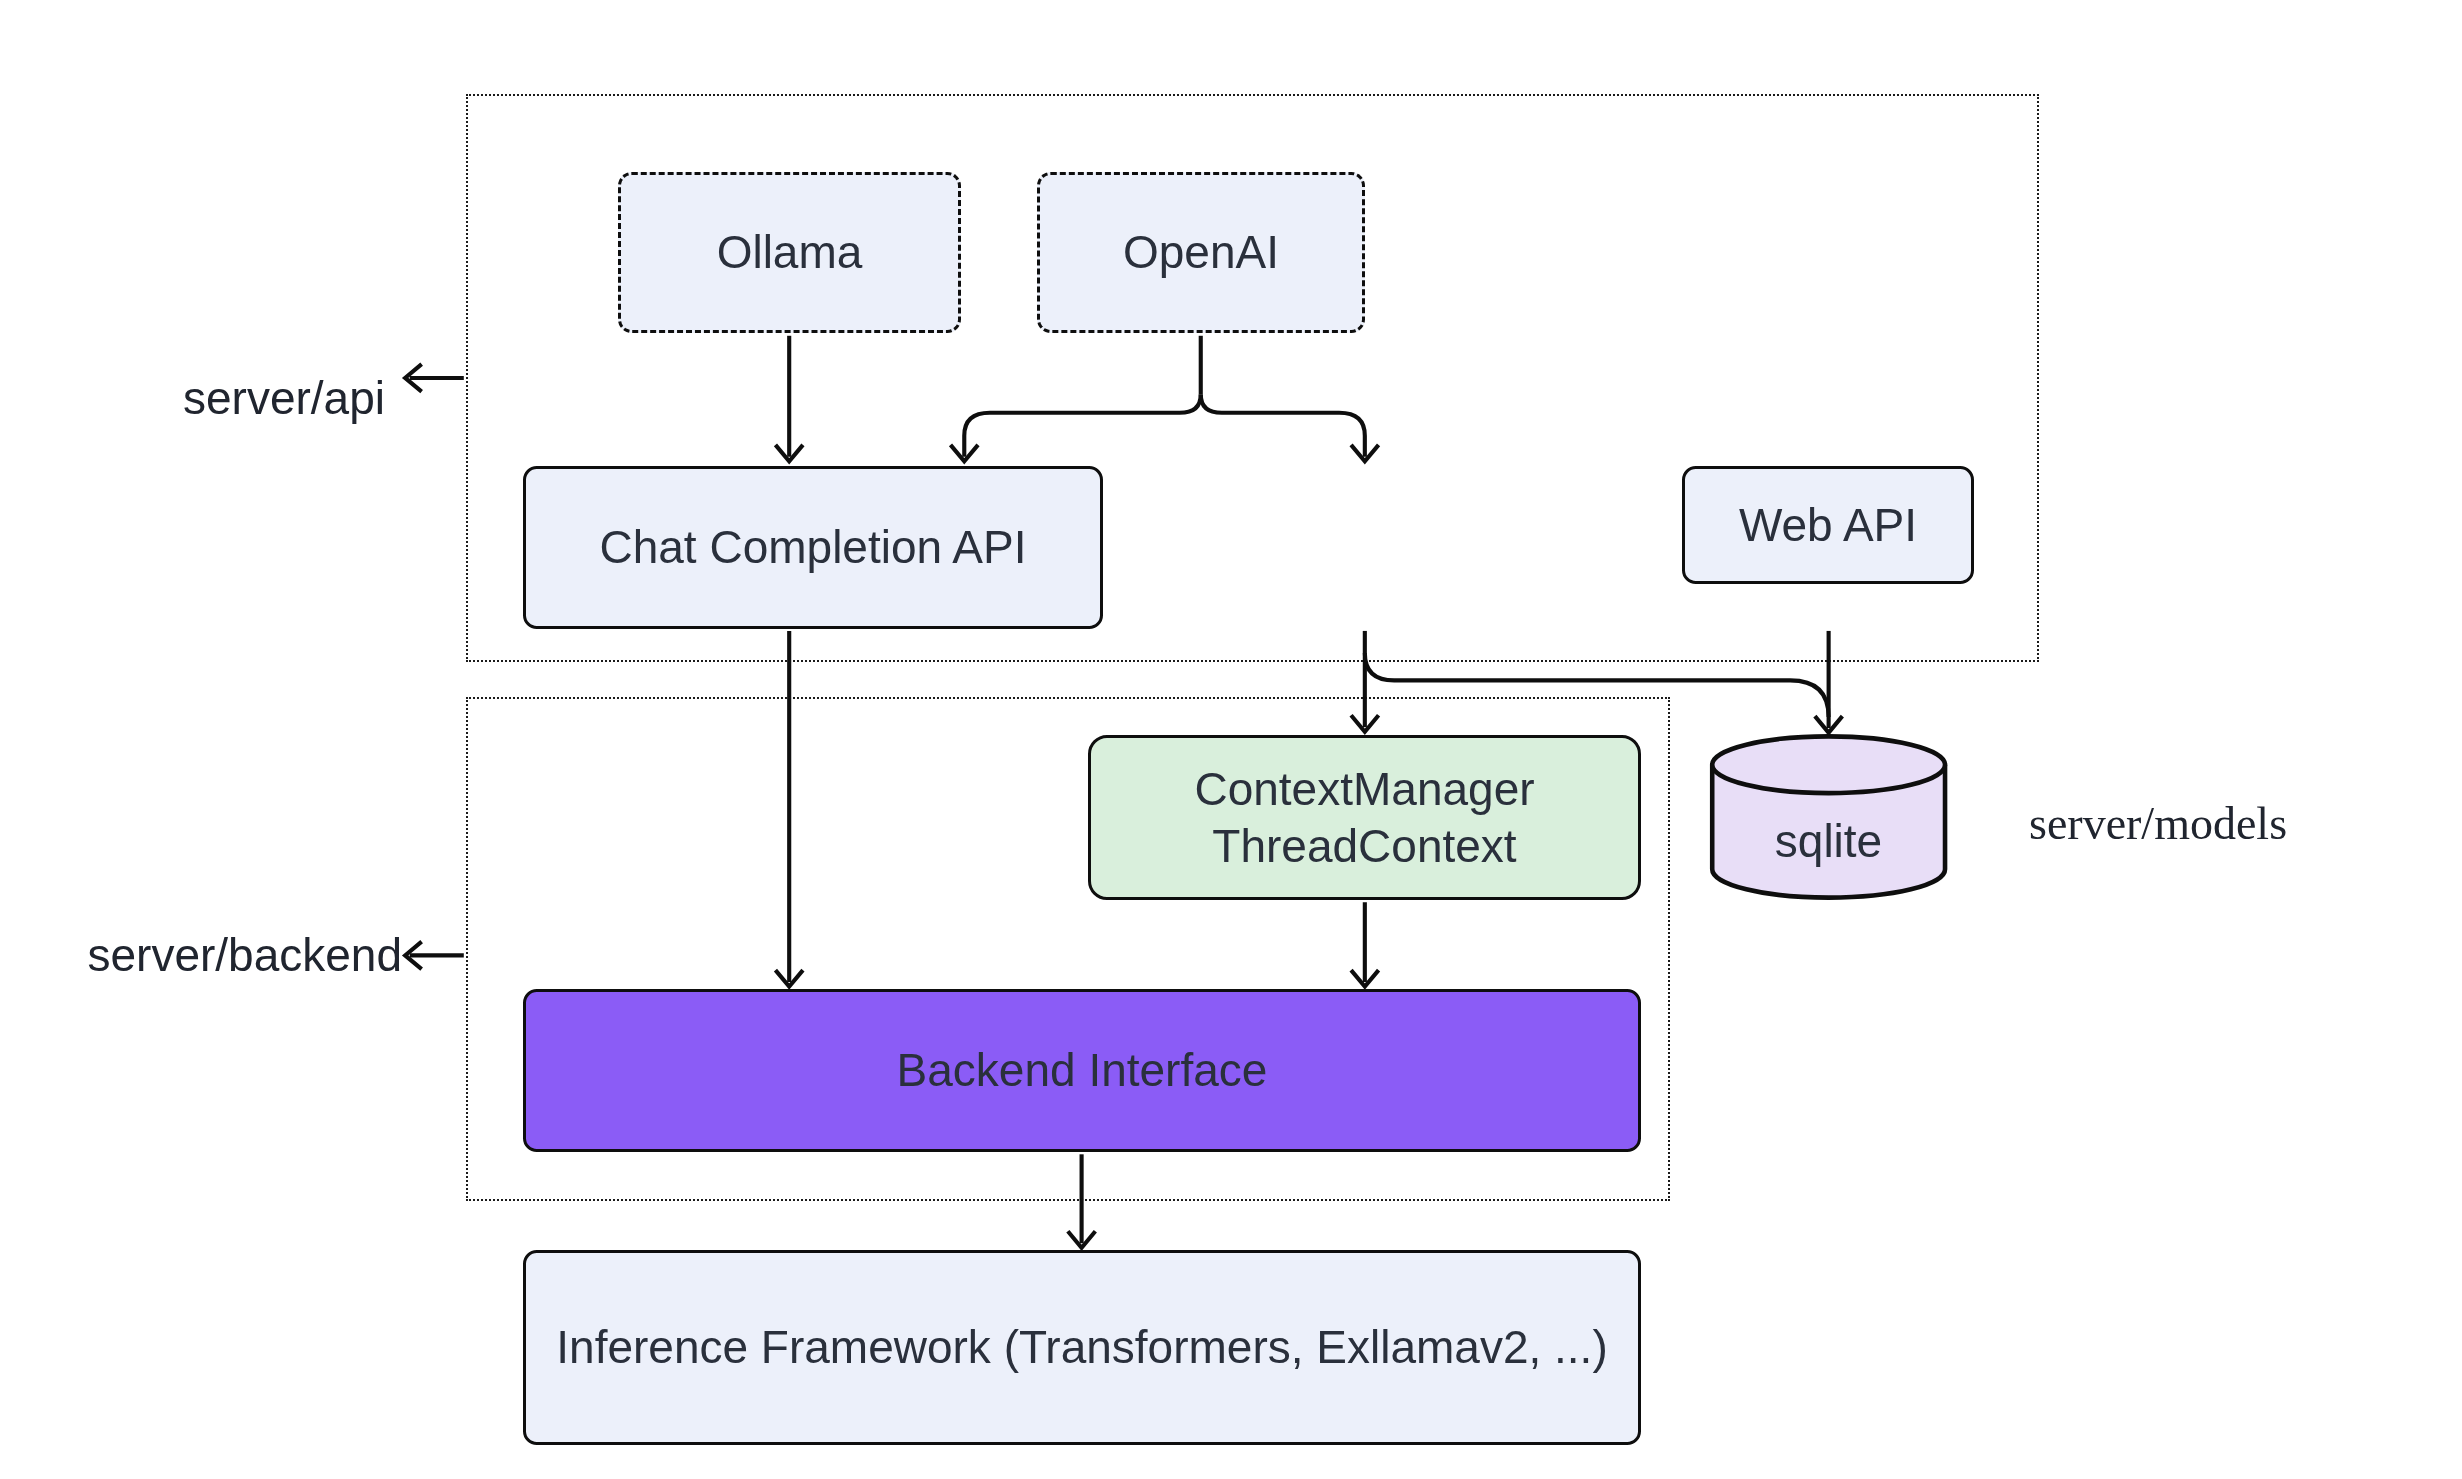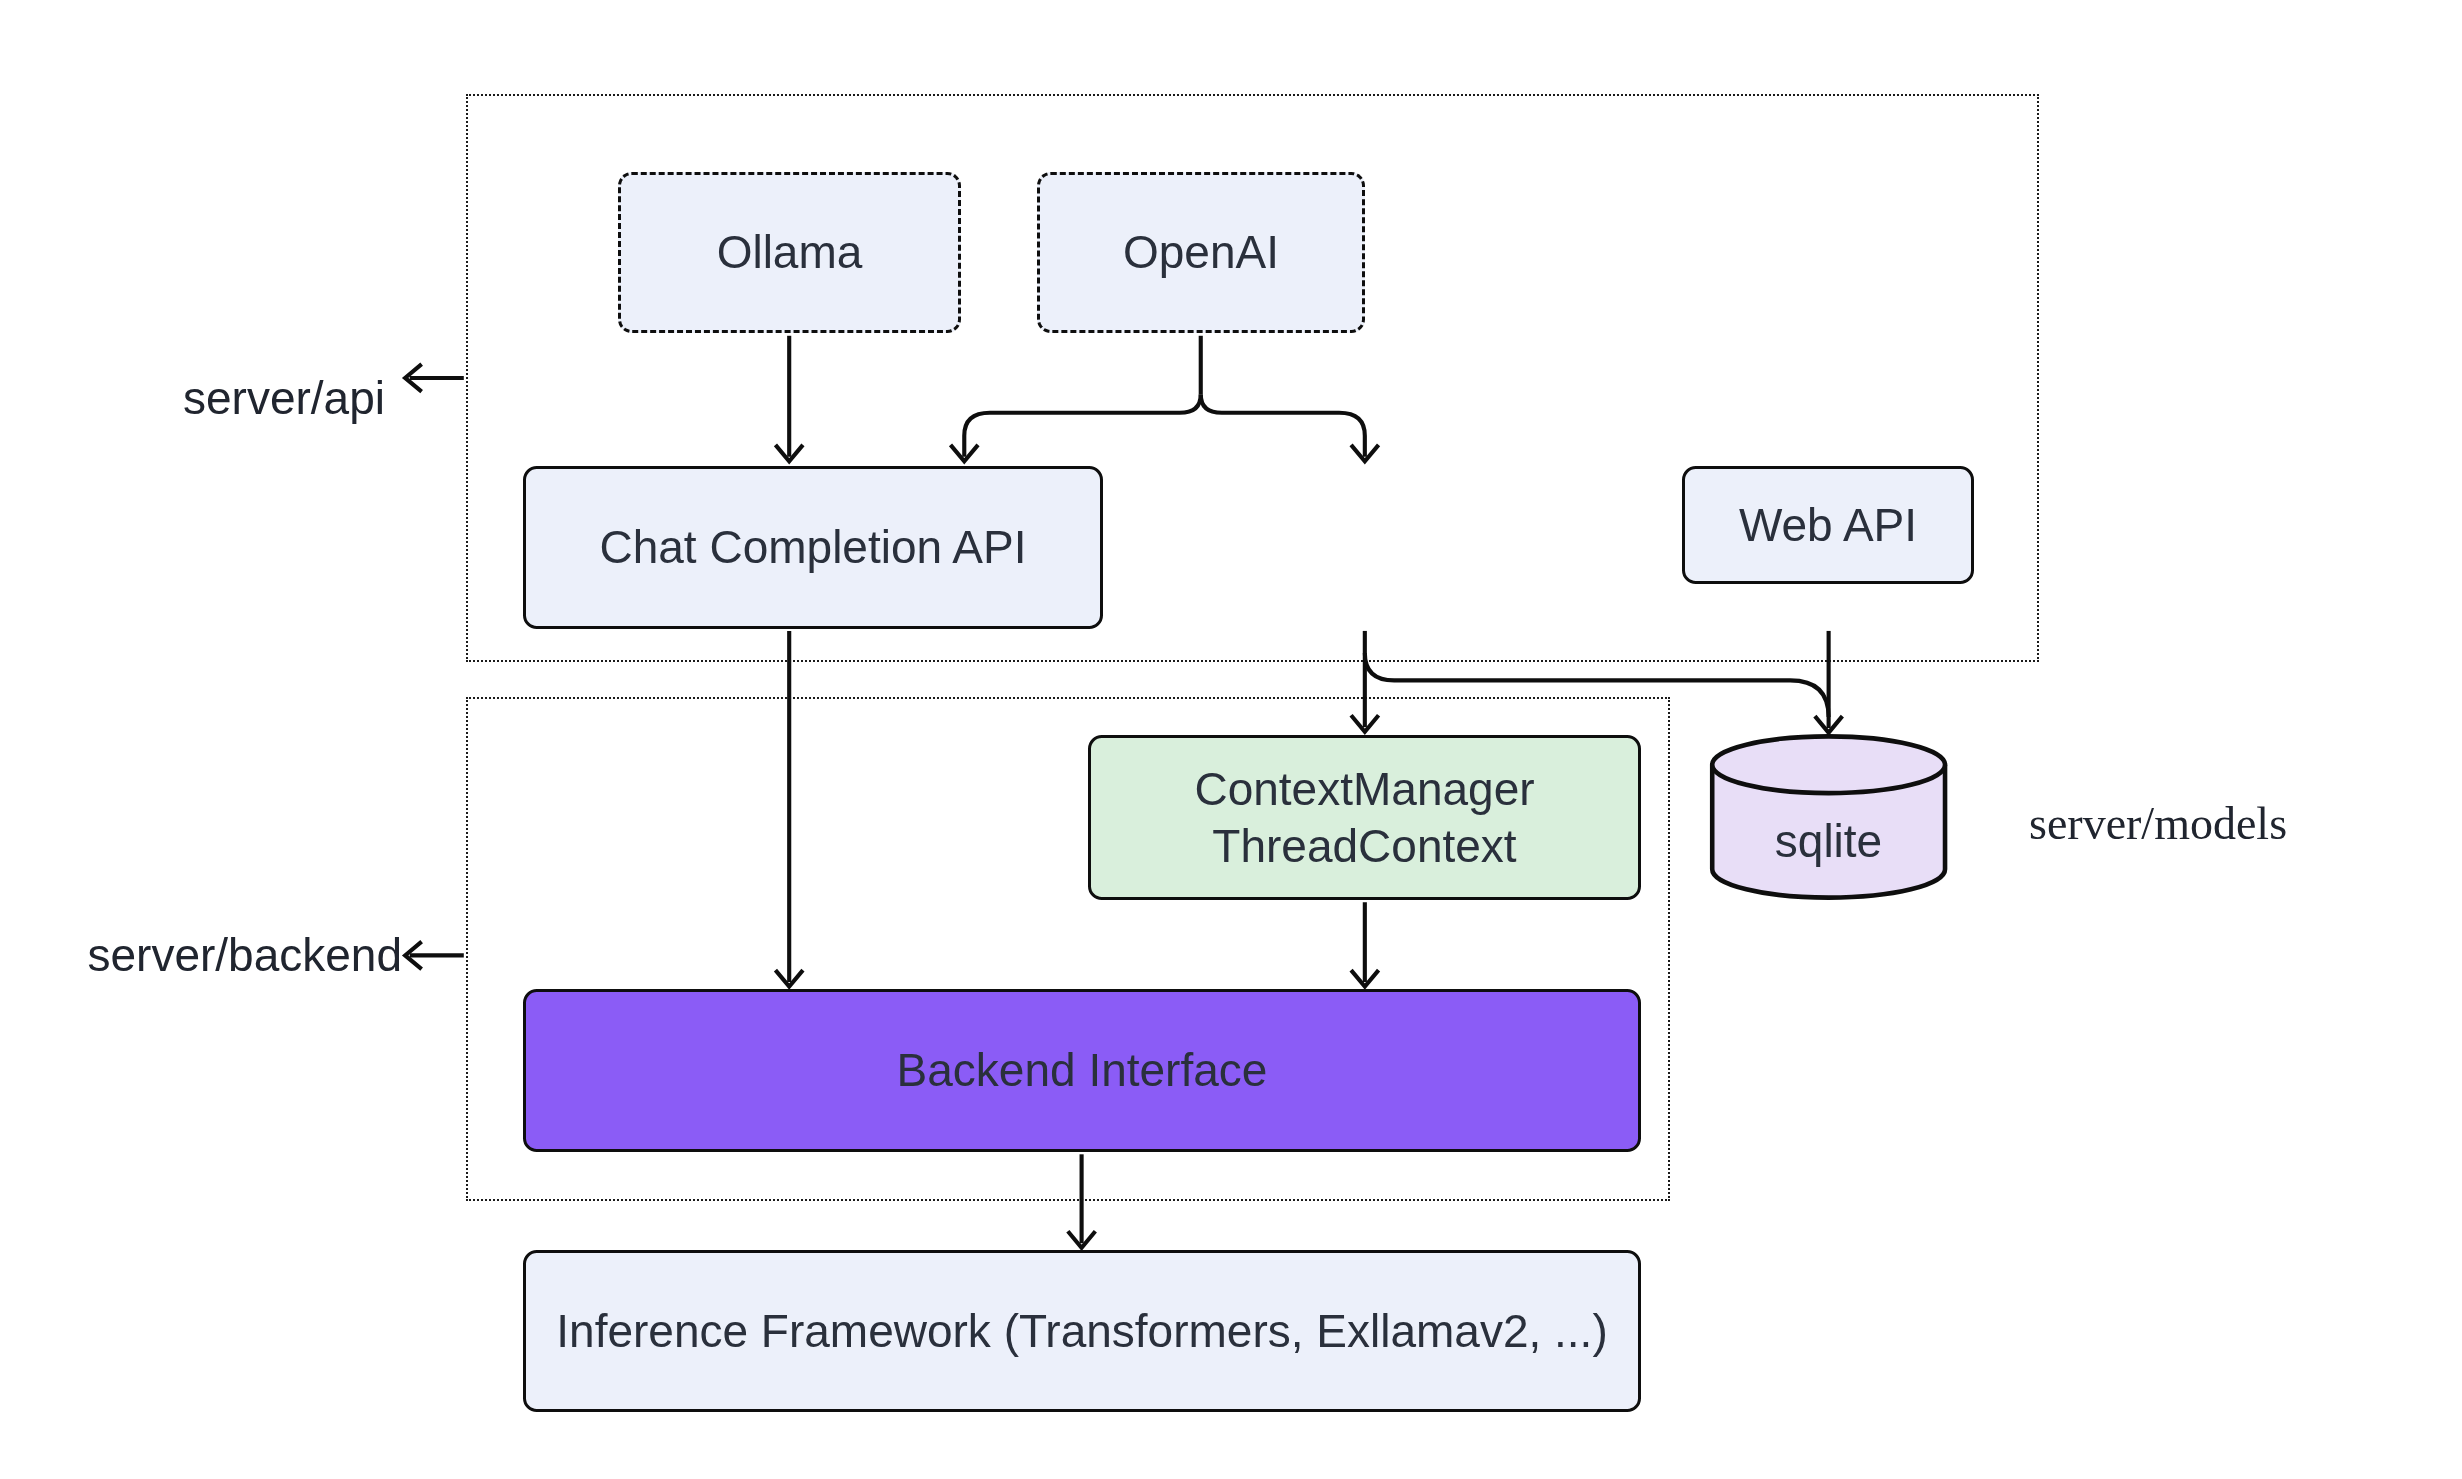--- a/index.html
+++ b/index.html
@@ -30,21 +30,21 @@
     border-radius:13.8px;
     display:flex;flex-direction:column;
     align-items:center;justify-content:center;
     font-size:46px;line-height:57px;
     color:#2a303c;
     z-index:3;
     text-align:center;
   }
   .node.dashed{border:3.7px dashed #0e0e0e;}
   .fill-blue{background:#ecf0fa;}
-  .fill-green{background:#d9efdc;}
+  .fill-green{background:#d9efdc;border-radius:19px;}
   .fill-yellow{background:#8b5cf6;}
   
   .side-label{
     position:absolute;
     font-size:46px;line-height:64px;
     color:#20252f;
     z-index:3;
     white-space:nowrap;
   }
   .db-label{
@@ -120,21 +120,21 @@
   </div>
 
   <div class="node fill-green" style="left:1088px;top:735px;width:553px;height:165px;">
     <span>ContextManager</span>
     <span>ThreadContext</span>
   </div>
   <div class="node fill-yellow" style="left:523px;top:989px;width:1118px;height:163px;">
     <span>Backend Interface</span>
   </div>
 
-  <div class="node fill-blue" style="left:523px;top:1250px;width:1118px;height:162px;justify-content:center;">
+  <div class="node fill-blue" style="left:523px;top:1250px;width:1118px;height:195px;justify-content:center;">
     <span>Inference Framework (Transformers, Exllamav2, ...)</span>
   </div>
 
   <div class="db-label" style="left:1712px;top:814px;width:233px;"><span>sqlite</span></div>
 
   <div class="side-label" style="left:92px;top:346px;width:293px;text-align:right;margin-top:20px;"><span>server/api</span></div>
   <div class="side-label" style="left:83px;top:923px;width:319px;text-align:right;"><span>server/backend</span></div>
   <div class="side-label" style="left:2029px;top:792px;width:312px;text-align:left;font-family:Liberation Serif, serif;"><span>server/models</span></div>
 
 </div>

